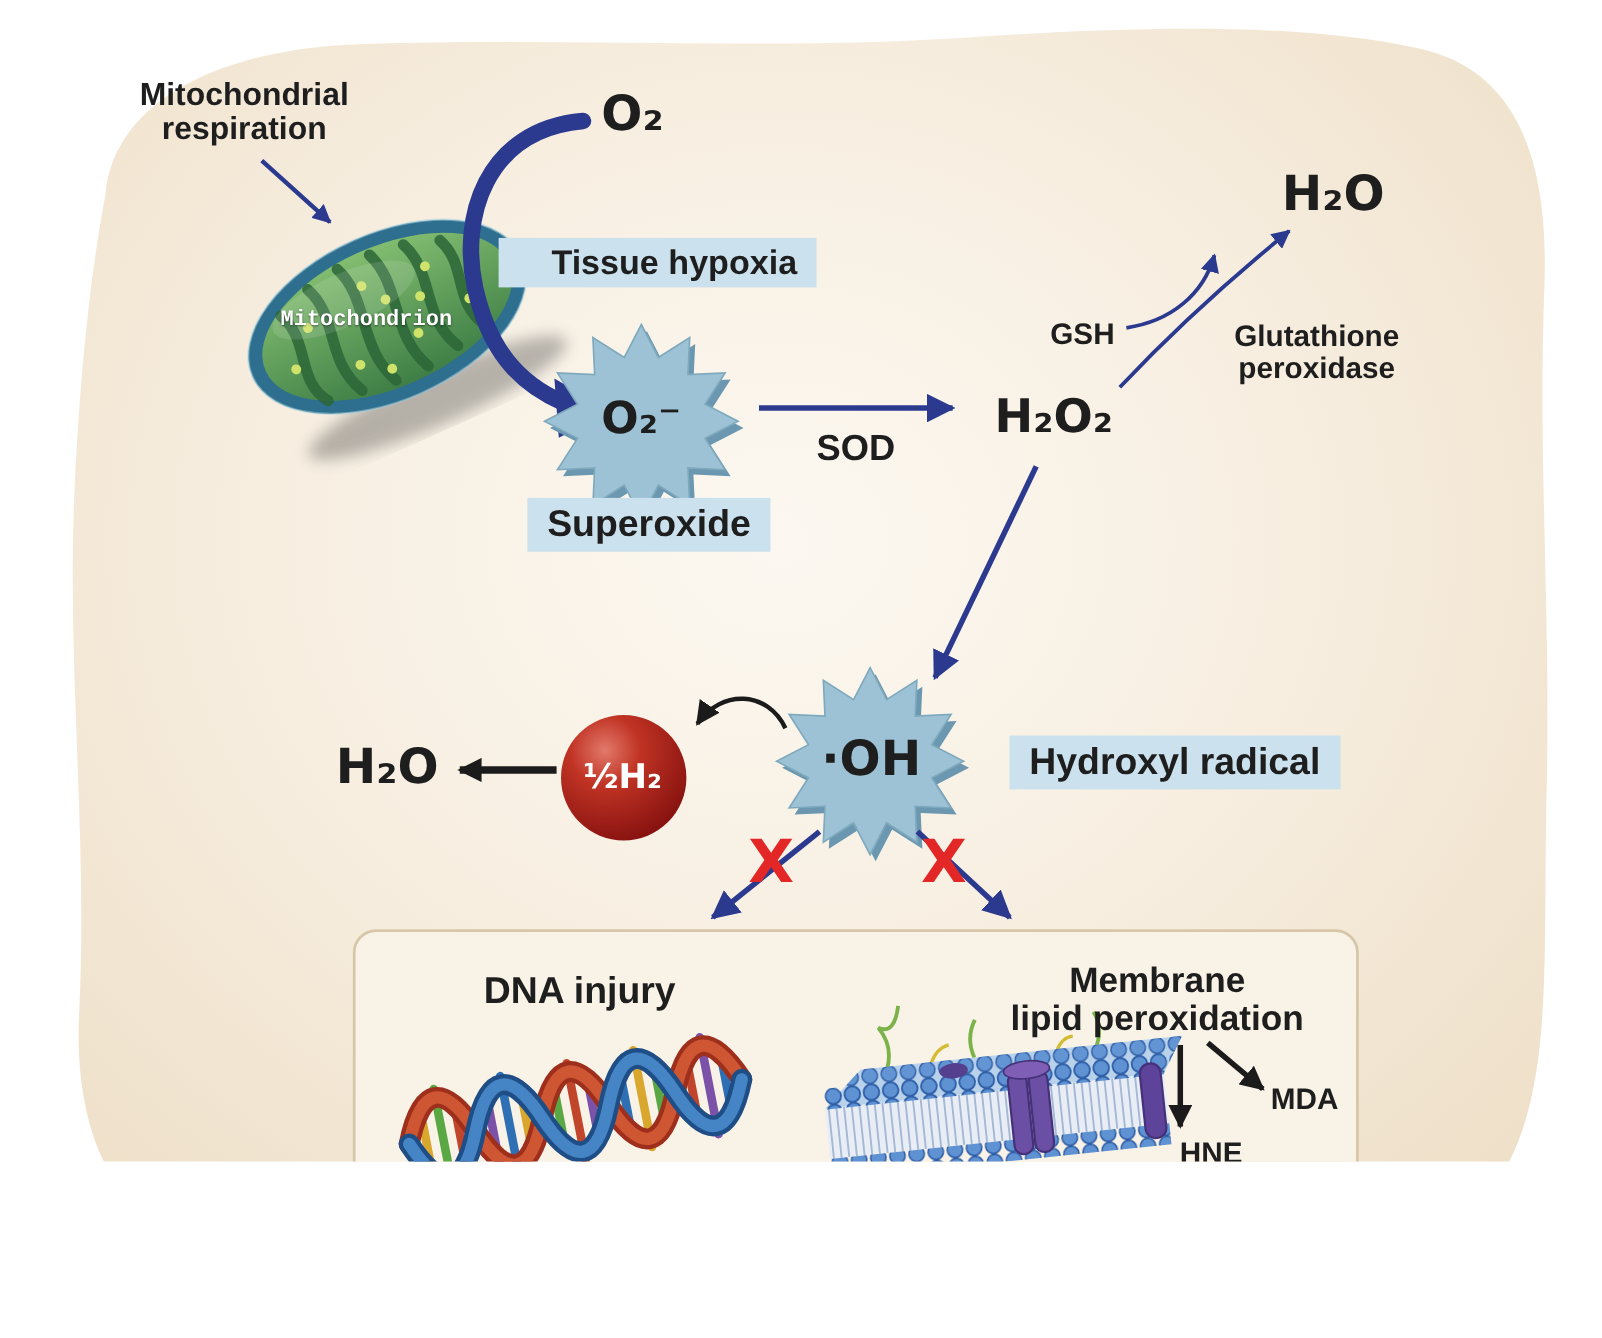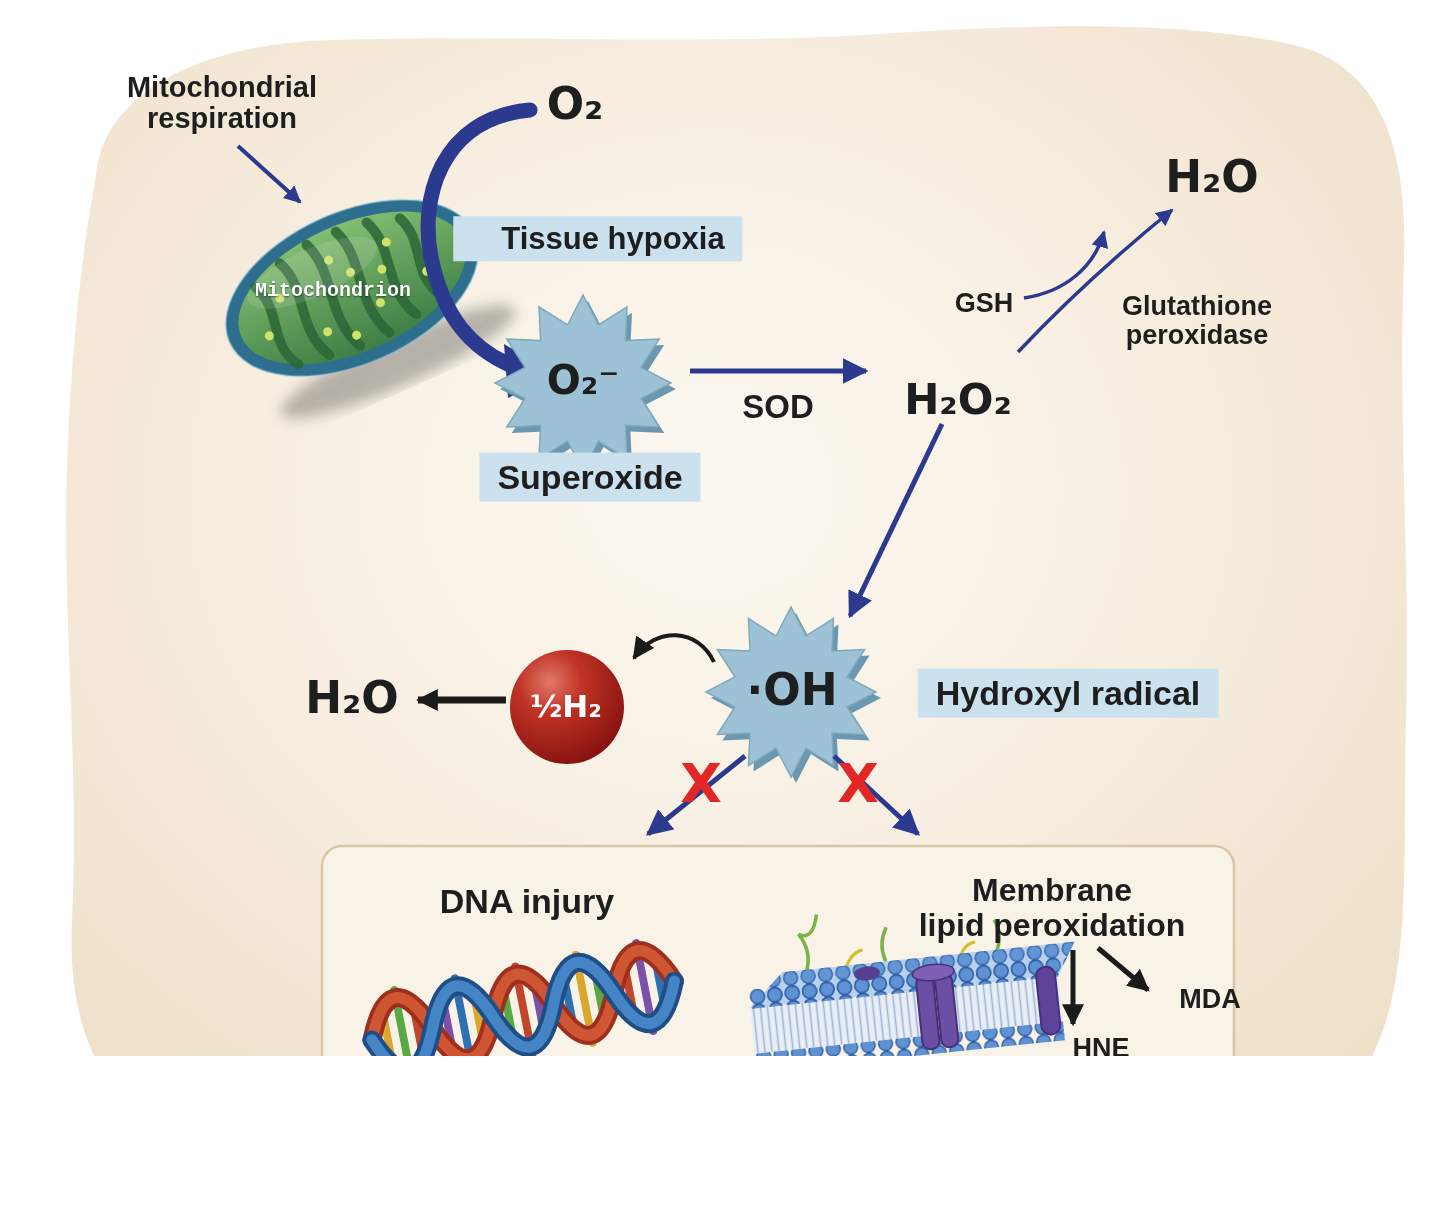--- a/index.html
+++ b/index.html
@@ -176,30 +176,30 @@
 </svg>
 
 <div class="lbl" style="left:222px;top:103px;font-size:29px;">Mitochondrial
 respiration</div>
 <div class="lbl white" style="left:333px;top:291px;font-size:20px;text-shadow:0 1px 2px rgba(0,0,0,.5);font-family:Liberation Mono, monospace;">Mitochondrion</div>
 <div class="lbl chem" style="left:575px;top:104px;font-size:44px;">O₂</div>
 <div class="lbl tag" style="left:598px;top:239px;font-size:31px;padding-left:48px;">Tissue hypoxia</div>
 <div class="lbl chem" style="left:583px;top:381px;font-size:40px;">O₂⁻</div>
 <div class="lbl tag" style="left:590px;top:477px;font-size:34px;">Superoxide</div>
 <div class="lbl" style="left:778px;top:407px;font-size:33px;">SOD</div>
-<div class="lbl chem" style="left:958px;top:400px;font-size:42px;text-align:right;">H₂O₂</div>
+<div class="lbl chem" style="left:958px;top:378px;font-size:42px;text-align:right;">H₂O₂</div>
 <div class="lbl" style="left:984px;top:304px;font-size:27px;">GSH</div>
 <div class="lbl" style="left:1197px;top:321px;font-size:27px;">Glutathione
 peroxidase</div>
 <div class="lbl chem" style="left:1212px;top:177px;font-size:44px;">H₂O</div>
 <div class="lbl chem" style="left:792px;top:690px;font-size:44px;">·OH</div>
 <div class="lbl tag" style="left:1068px;top:693px;font-size:34px;">Hydroxyl radical</div>
 <div class="lbl chem white" style="left:566px;top:707px;font-size:31px;">½H₂</div>
 <div class="lbl chem" style="left:352px;top:698px;font-size:44px;">H₂O</div>
 <div class="lbl xmark" style="left:701px;top:784px;font-size:54px;">X</div>
 <div class="lbl xmark" style="left:858px;top:784px;font-size:54px;">X</div>
 <div class="lbl" style="left:527px;top:901px;font-size:34px;">DNA injury</div>
 <div class="lbl" style="left:1052px;top:908px;font-size:32px;">Membrane
 lipid peroxidation</div>
-<div class="lbl" style="left:1186px;top:1000px;font-size:27px;margin-left:24px;">MDA</div>
+<div class="lbl" style="left:1186px;top:1000px;font-size:27px;">MDA</div>
 <div class="lbl" style="left:1101px;top:1049px;font-size:27px;">HNE</div>
 
 </div>
 
 </body></html>

